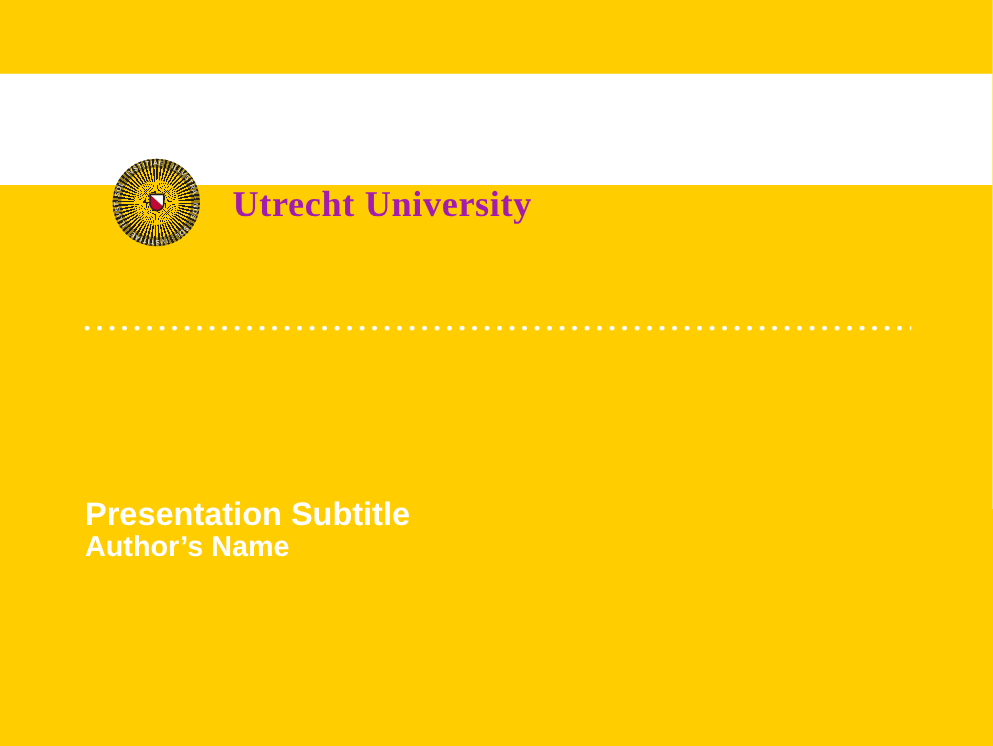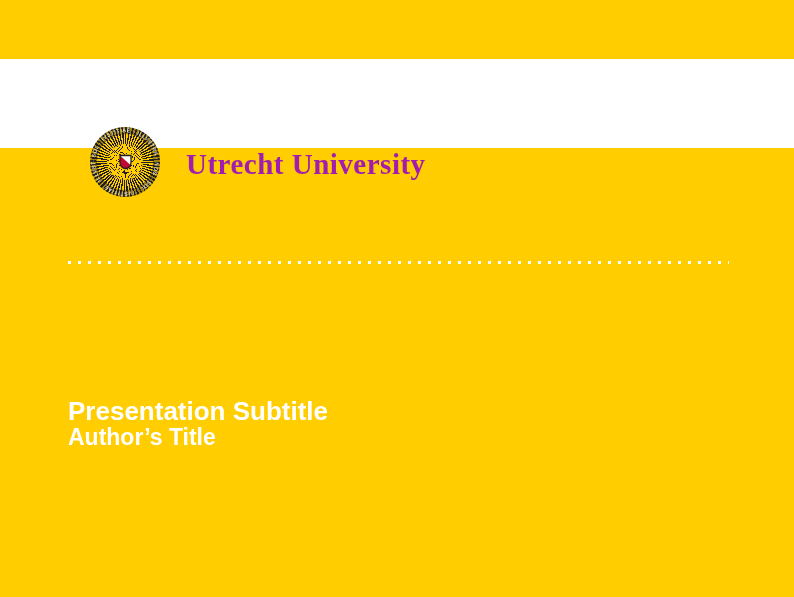--- a/index.html
+++ b/index.html
@@ -143,15 +143,15 @@
     </div>
 
     <div class="university-name">Utrecht University</div>
   </div>
 
 
   <div class="title-dots"></div>
 
   <div class="presentation-subtitle">Presentation Subtitle</div>
 
-  <div class="author-name">Author’s Title</div>
+  <div class="author-name">Author’s Name</div>
 
 </div>
 
 </body></html>

